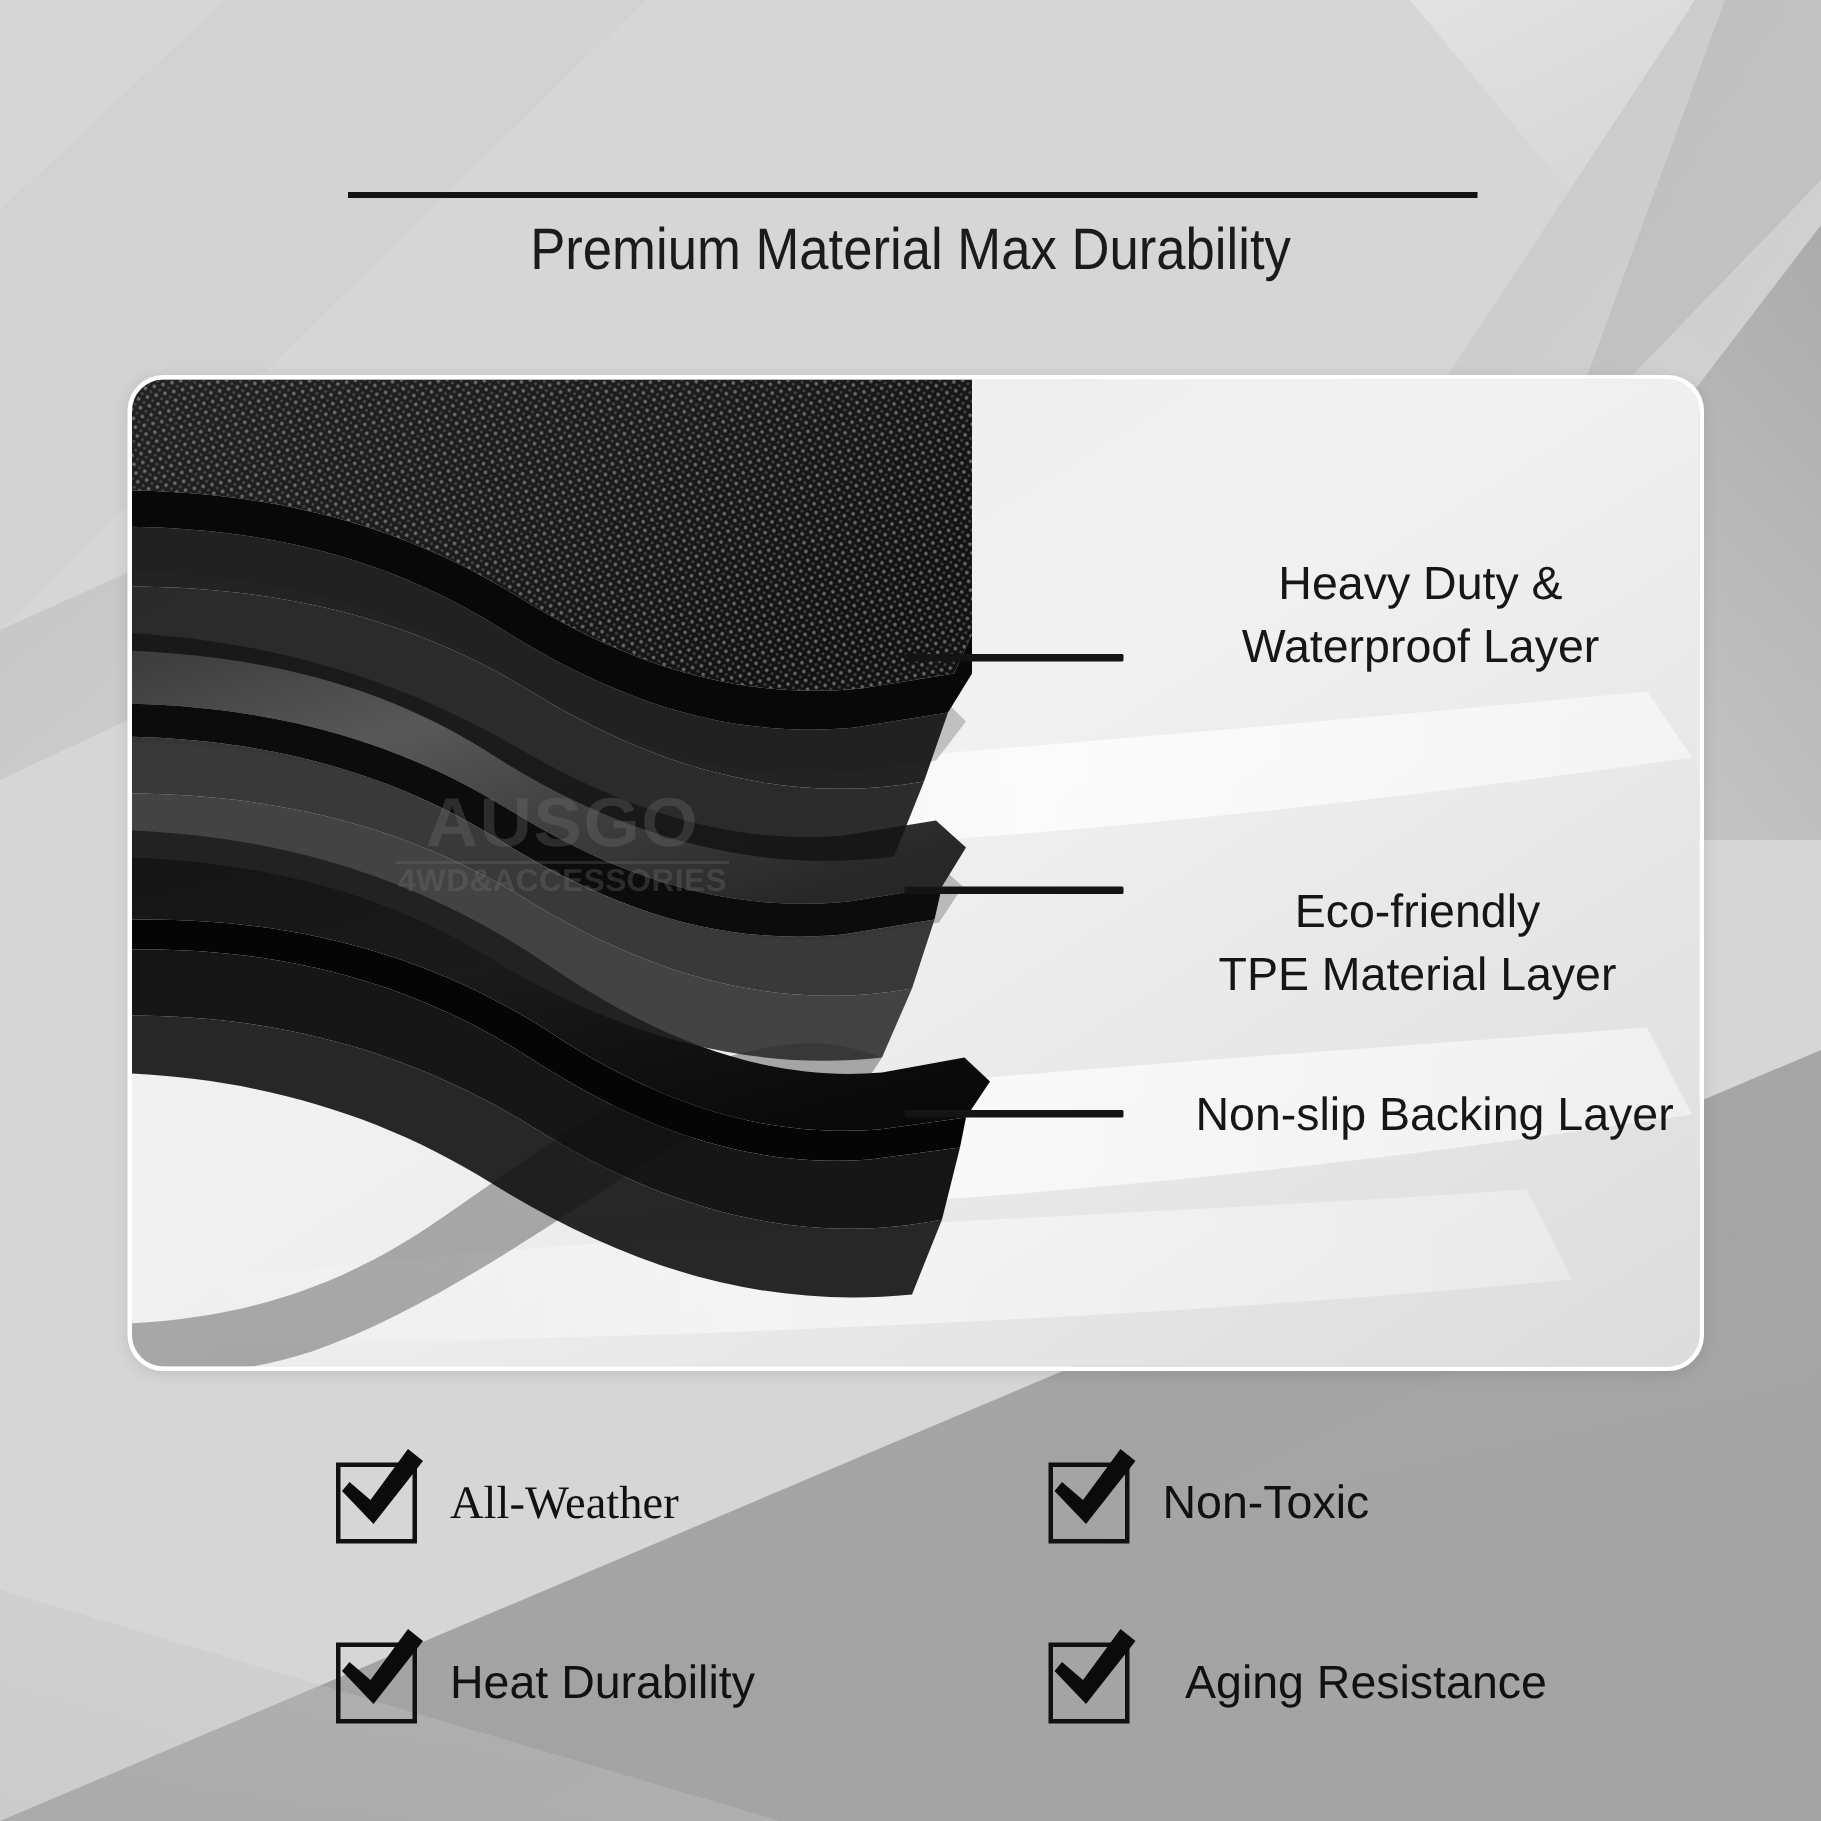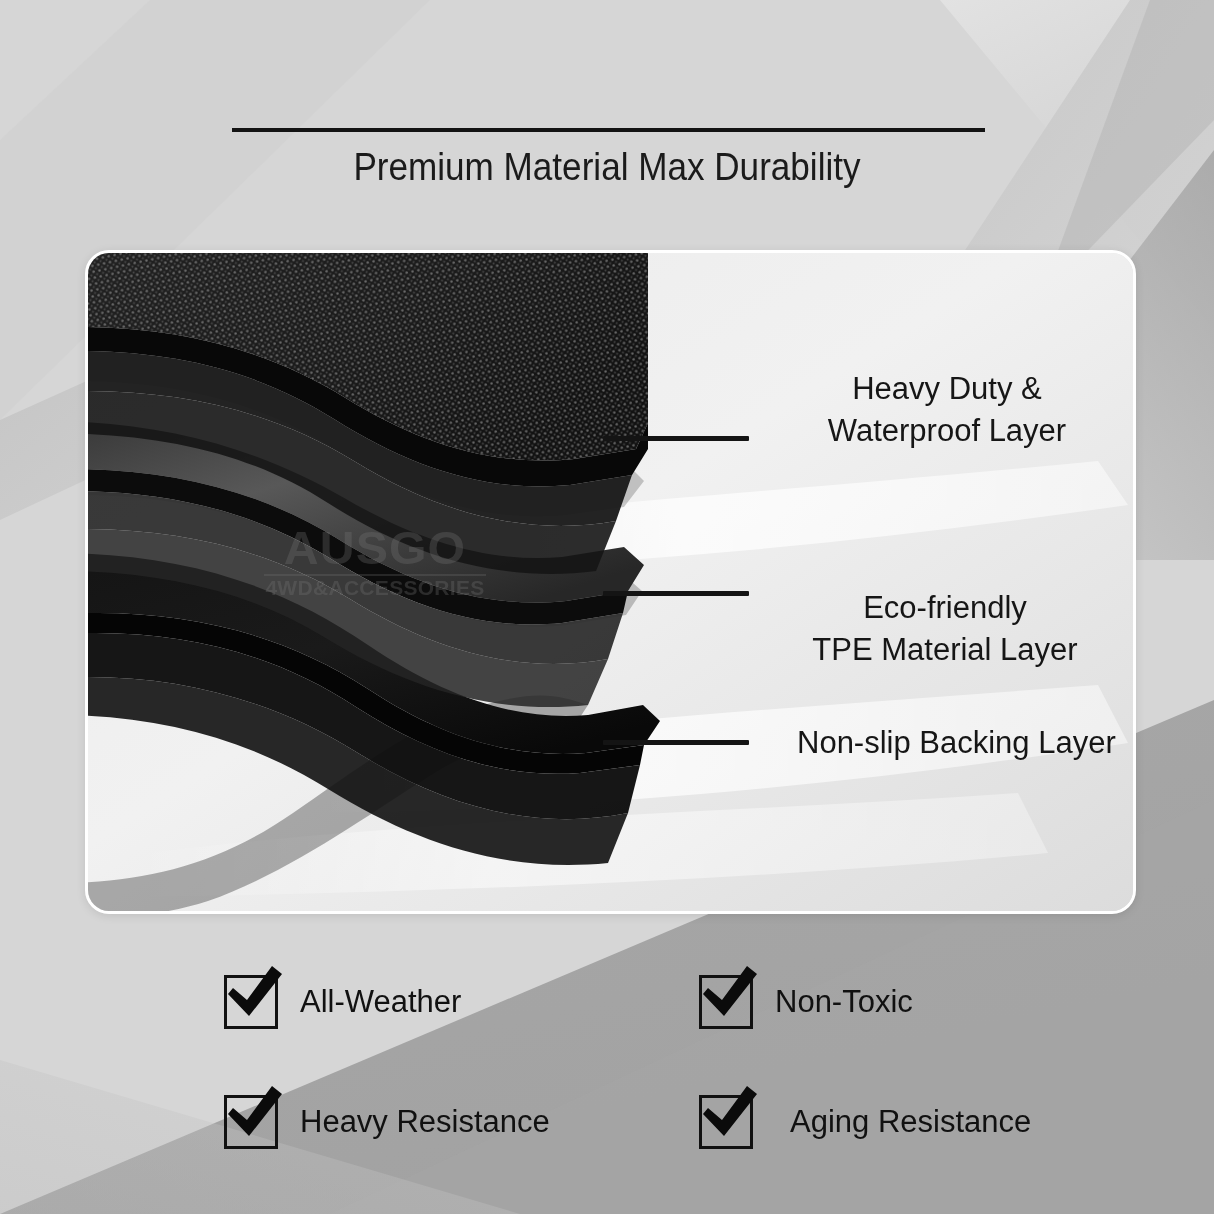--- a/index.html
+++ b/index.html
@@ -335,21 +335,21 @@
 TPE Material Layer</div>
   </div>
 
   <div class="callout">
     <div class="leader" style="left:603px;top:740px;width:146px;"></div>
     <div class="calabel" style="left:765px;top:722px;width:350px;text-align:left;margin-left:32px;">Non-slip Backing Layer</div>
   </div>
 
   <div class="features">
 
-    <div class="feat" style="left:224px;top:0px;">
+    <div class="feat" style="left:224px;top:0px;font-family:Liberation Serif, serif;">
       <div class="cbox">
         <svg viewBox="0 0 66 62">
           <path d="M8 30 L13 24 L27 36 L52 2 L62 10 L29 52 Z" fill="#0b0b0b"></path>
         </svg>
       </div>
       <div class="flabel">All-Weather</div>
     </div>
 
     <div class="feat" style="left:699px;top:0px;">
       <div class="cbox">
@@ -359,21 +359,21 @@
       </div>
       <div class="flabel">Non-Toxic</div>
     </div>
 
     <div class="feat" style="left:224px;top:120px;">
       <div class="cbox">
         <svg viewBox="0 0 66 62">
           <path d="M8 30 L13 24 L27 36 L52 2 L62 10 L29 52 Z" fill="#0b0b0b"></path>
         </svg>
       </div>
-      <div class="flabel">Heavy Resistance</div>
+      <div class="flabel">Heat Durability</div>
     </div>
 
     <div class="feat" style="left:699px;top:120px;gap:15px;">
       <div class="cbox">
         <svg viewBox="0 0 66 62">
           <path d="M8 30 L13 24 L27 36 L52 2 L62 10 L29 52 Z" fill="#0b0b0b"></path>
         </svg>
       </div>
       <div class="flabel">Aging Resistance</div>
     </div>

